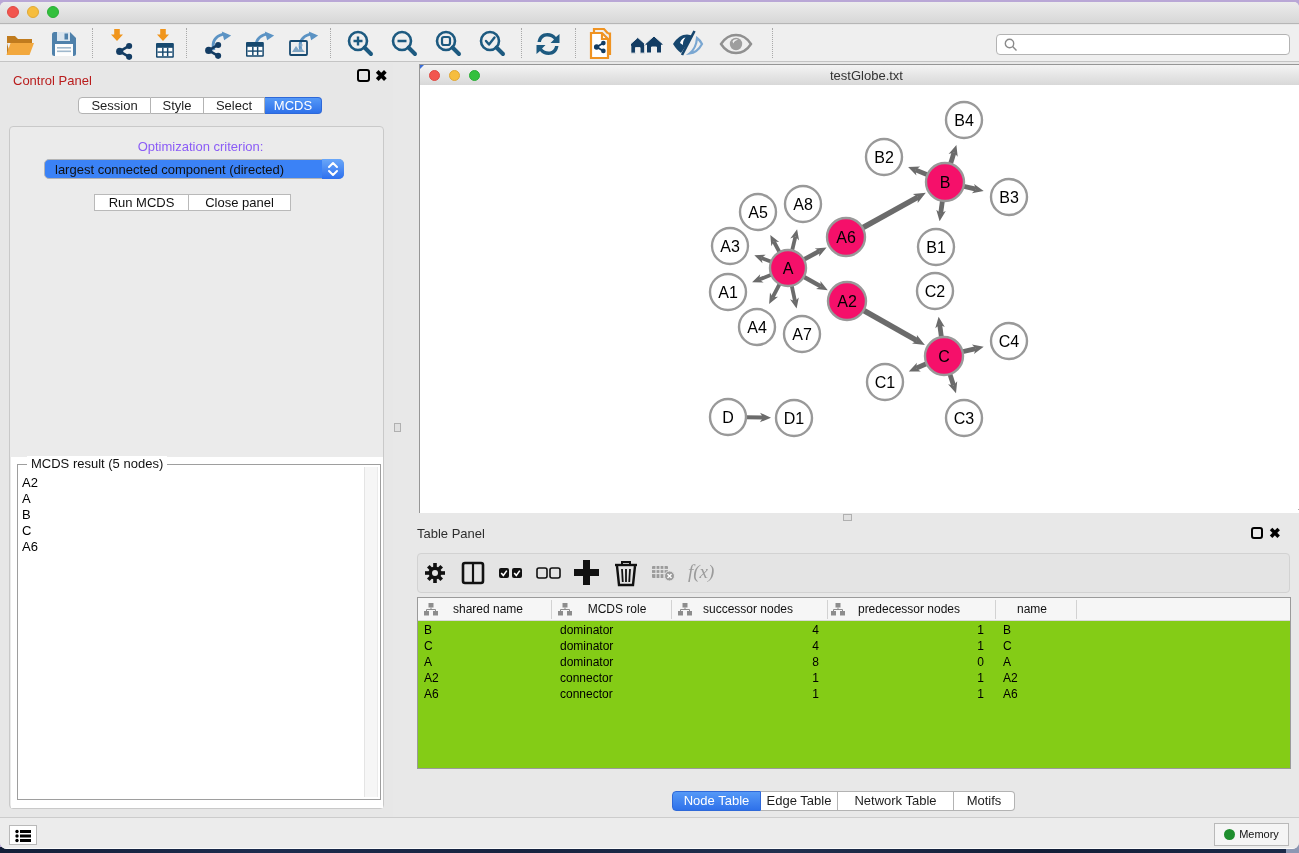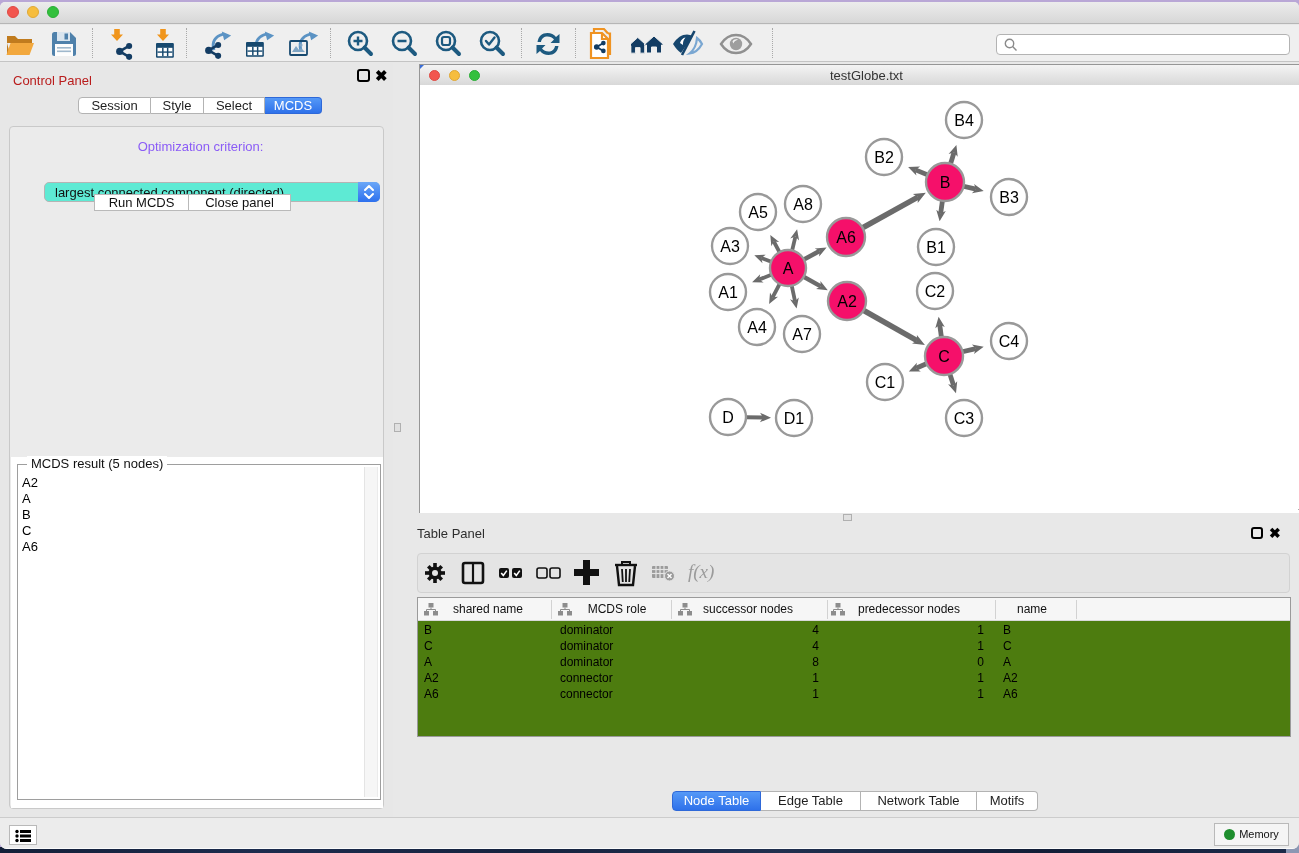--- a/index.html
+++ b/index.html
@@ -19,41 +19,41 @@
 #cpanel { position:absolute; left:0; top:61px; width:393px; height:756px; background:#e7e7e7; }
 #cpanel .hdr { position:absolute; left:13px; top:10px; font-size:13px; color:#b91c1c; }
 
 .seg { position:absolute; display:flex; font-size:13px; }
 .seg .t { background:#fff; border:1px solid #b3b3b3; border-left:none; color:#1e1e1e; text-align:center; line-height:15px; height:17px; }
 .seg .t.first { border-left:1px solid #b3b3b3; border-radius:4px 0 0 4px; }
 .seg .t.last { border-radius:0 4px 4px 0; }
 .seg .t.sel { background:linear-gradient(#5599f7,#2e71ea); border-color:#2e68d8; color:#fff; }
 #innerpanel { position:absolute; left:9px; top:63px; width:375px; height:683px; background:#ebebeb; border:1px solid #c9c9c9; border-radius:4px; }
 
-#dd { position:absolute; left:34px; top:32px; width:336px; height:20px; background:#5eead4; border:1px solid #b4b4b4; border-radius:5px; font-size:13px; color:#111;margin-top:23px; }
+#dd { position:absolute; left:34px; top:32px; width:300px; height:20px; background:#3b82f6; border:1px solid #b4b4b4; border-radius:5px; font-size:13px; color:#111; }
 #dd .stp { position:absolute; right:-1px; top:-1px; width:22px; height:20px; border-radius:0 5px 5px 0; background:linear-gradient(#6aa7f8,#2d70ee); }
 .btn { position:absolute; background:#fff; border:1px solid #b9b9b9; border-radius:0; font-size:13px; color:#111; text-align:center; }
 
 #reswhite { position:absolute; left:1px; top:330px; width:372px; height:351px; background:#fff; }
 #fieldset { position:absolute; left:7px; top:337px; width:364px; height:336px; border:1px solid #9e9e9e; }
 #fieldset .legend { position:absolute; left:9px; top:-9px; background:#fff; padding:0 4px; font-size:13px; color:#111; }
 #fieldset .scroll { position:absolute; right:2px; top:2px; width:14px; bottom:2px; background:#f6f6f6; border-left:1px solid #e4e4e4; border-right:1px solid #ebebeb; }
 #fieldset .items { position:absolute; left:4px; top:10px; font-size:13px; color:#000; line-height:16px; }
 
 #workspace { position:absolute; left:393px; top:61px; width:906px; height:756px; background:#e8e8e8; }
 
 #netwin { position:absolute; left:26px; top:1px; width:895px; height:449px; background:#fff; border:1px solid #969696; }
 #nettitle { position:absolute; left:0; top:0; width:100%; height:21px; background:linear-gradient(#f4f4f4,#d8d8d8); border-bottom:1px solid #a8a8a8; }
 #nettitle .title { position:absolute; left:0; right:0; top:3px; text-align:center; font-size:13px; color:#333; }
 #netcanvas { position:absolute; left:0; top:20px; width:893px; height:428px; background:#fff; }
 
 #tpanel { position:absolute; left:0px; top:459px; width:906px; height:297px; }
 #tpanel .hdr { position:absolute; left:24px; top:4px; font-size:13px; color:#2e2e2e; }
 #ttoolbar { position:absolute; left:24px; top:31px; width:873px; height:40px; background:#e4e4e4; border:1px solid #d2d2d2; border-radius:4px; }
-#ttable { position:absolute; left:24px; top:75px; width:874px; height:140px; background:#4d7c0f; border:1px solid #9a9a9a; }
+#ttable { position:absolute; left:24px; top:75px; width:874px; height:172px; background:#84cc16; border:1px solid #9a9a9a; }
 #thead { position:absolute; left:0; top:0; width:100%; height:23px; background:#f6f6f6; border-bottom:1px solid #d8d8d8; font-size:12px; color:#111; }
 #thead .cs { position:absolute; top:2px; height:19px; width:0; border-left:1px solid #d2d2d2; }
 .trow { position:absolute; left:0; width:100%; height:16px; font-size:12px; color:#000; }
 .trow span { position:absolute; top:1px; }
 
 
 #statusbar { position:absolute; left:0; top:815px; width:1299px; height:31px; background:#ececec; border-top:1px solid #cccccc; }
 #deskstrip { position:absolute; left:0; top:847px; width:1299px; height:6px; z-index:-1;
   background:linear-gradient(90deg,#131f38,#1c2c4e 20%,#16233f 40%,#20304f 60%,#121e37 80%,#1b2a49); }
 .fcicon { position:absolute; font-size:13px; color:#000; }
@@ -502,21 +502,21 @@
           <div class="trow" style="top:88px">
 <span style="left:6px">A6</span>
             <span style="left:142px">connector</span>
 <span style="left:301px; width:100px; text-align:right;">1</span>
 <span style="left:466px; width:100px; text-align:right;">1</span>
 <span style="left:585px">A6</span>
           </div>
         </div>
       <div class="seg" style="left:279px; top:269px;">
         <div class="t first sel" style="width:89px; height:20px; line-height:18px;">Node Table</div>
-        <div class="t" style="width:100px; height:20px; line-height:18px;">Edge Table</div>
+        <div class="t" style="width:77px; height:20px; line-height:18px;">Edge Table</div>
         <div class="t" style="width:116px; height:20px; line-height:18px;">Network Table</div>
         <div class="t last" style="width:61px; height:20px; line-height:18px;">Motifs</div>
       </div>
     </div>
   </div>
   <div style="position:absolute; left:0; top:845px; width:100%; height:2px; background:#fbfbfb;"></div>
 <div id="statusbar">
     <div class="btn" style="left:9px; top:7px; width:28px; height:20px;">
       <svg width="16" height="14" viewBox="0 0 16 14" style="margin-top:3px;">
         <circle cx="2" cy="2.5" r="1.7" fill="#000"></circle>

